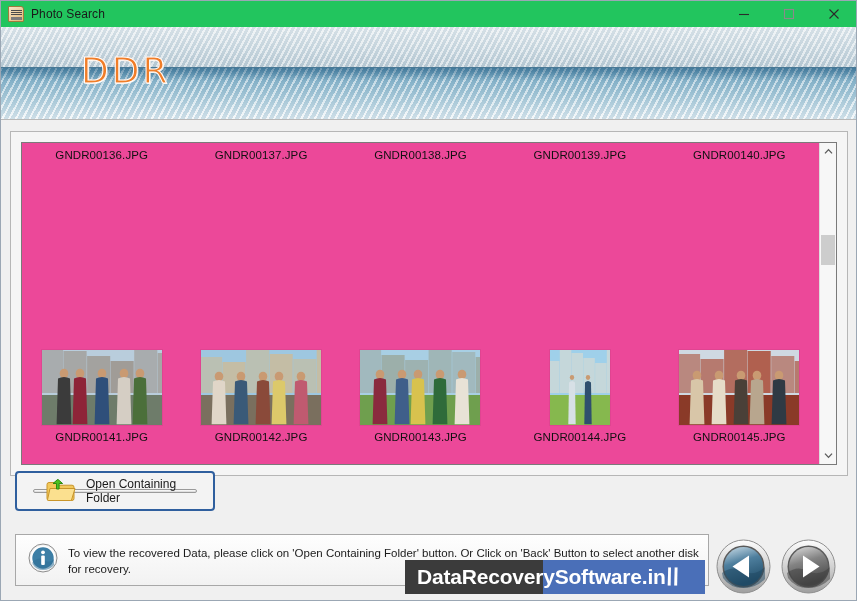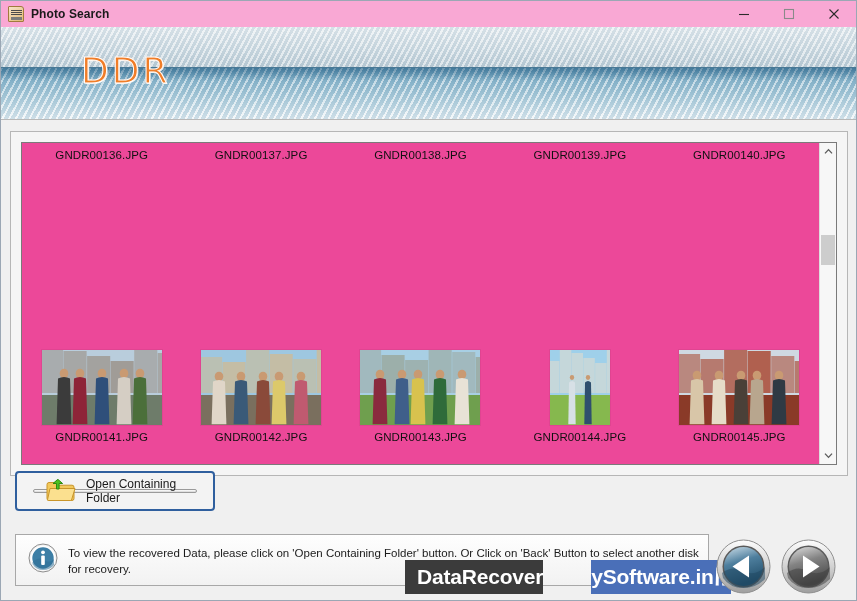--- a/index.html
+++ b/index.html
@@ -13,23 +13,23 @@
     position:relative;width:857px;height:601px;
     box-sizing:border-box;
     border:1px solid #9ba7b4;
     background:#f0f0f0;
     overflow:hidden;
   }
 
   
   .titlebar{
     position:absolute;left:0;top:0;width:100%;height:26px;
-    background:#f9a8d4;
+    background:#22c55e;
     border-bottom:1px solid #dcdcdc;
-    display:flex;align-items:center;font-weight:bold;
+    display:flex;align-items:center;
   }
   .tb-icon{
     width:16px;height:16px;margin-left:7px;margin-right:7px;
     position:relative;flex:0 0 auto;
     background:linear-gradient(145deg,#f7e4c8,#e0b978);
     border:1px solid #a07b3c;border-radius:1px 3px 1px 1px;
     box-sizing:border-box;
   }
   .tb-icon:before{
     content:"";position:absolute;left:2px;top:3px;width:11px;height:6px;
@@ -174,21 +174,20 @@
   .status-ico{margin:8px 10px 0 12px;flex:0 0 auto;}
   .status-txt{
     font-size:11.5px;color:#1b1b1b;line-height:16px;padding-top:10px;
     padding-right:8px;
   }
   .watermark{
     position:absolute;left:404px;top:559px;width:300px;height:34px;
     display:flex;align-items:center;
     font-size:21px;font-weight:bold;color:#ffffff;
     letter-spacing:-.2px;
-    gap:48px;
   }
   .wm-a{background:#3b3b3b;height:100%;display:flex;align-items:center;padding-left:12px;}
   .wm-b{background:#4a6fb8;height:100%;display:flex;align-items:center;padding-right:4px;flex:1;}
   .wm-slash{color:#ffffff;font-size:24px;font-weight:bold;transform:skewX(-12deg);}
 
   
   .navbtns{position:absolute;left:715px;top:538px;display:flex;gap:10px;}
   .navbtn{width:55px;height:55px;border-radius:50%;position:relative;}
   .navbtn svg{display:block;}
 </style>

